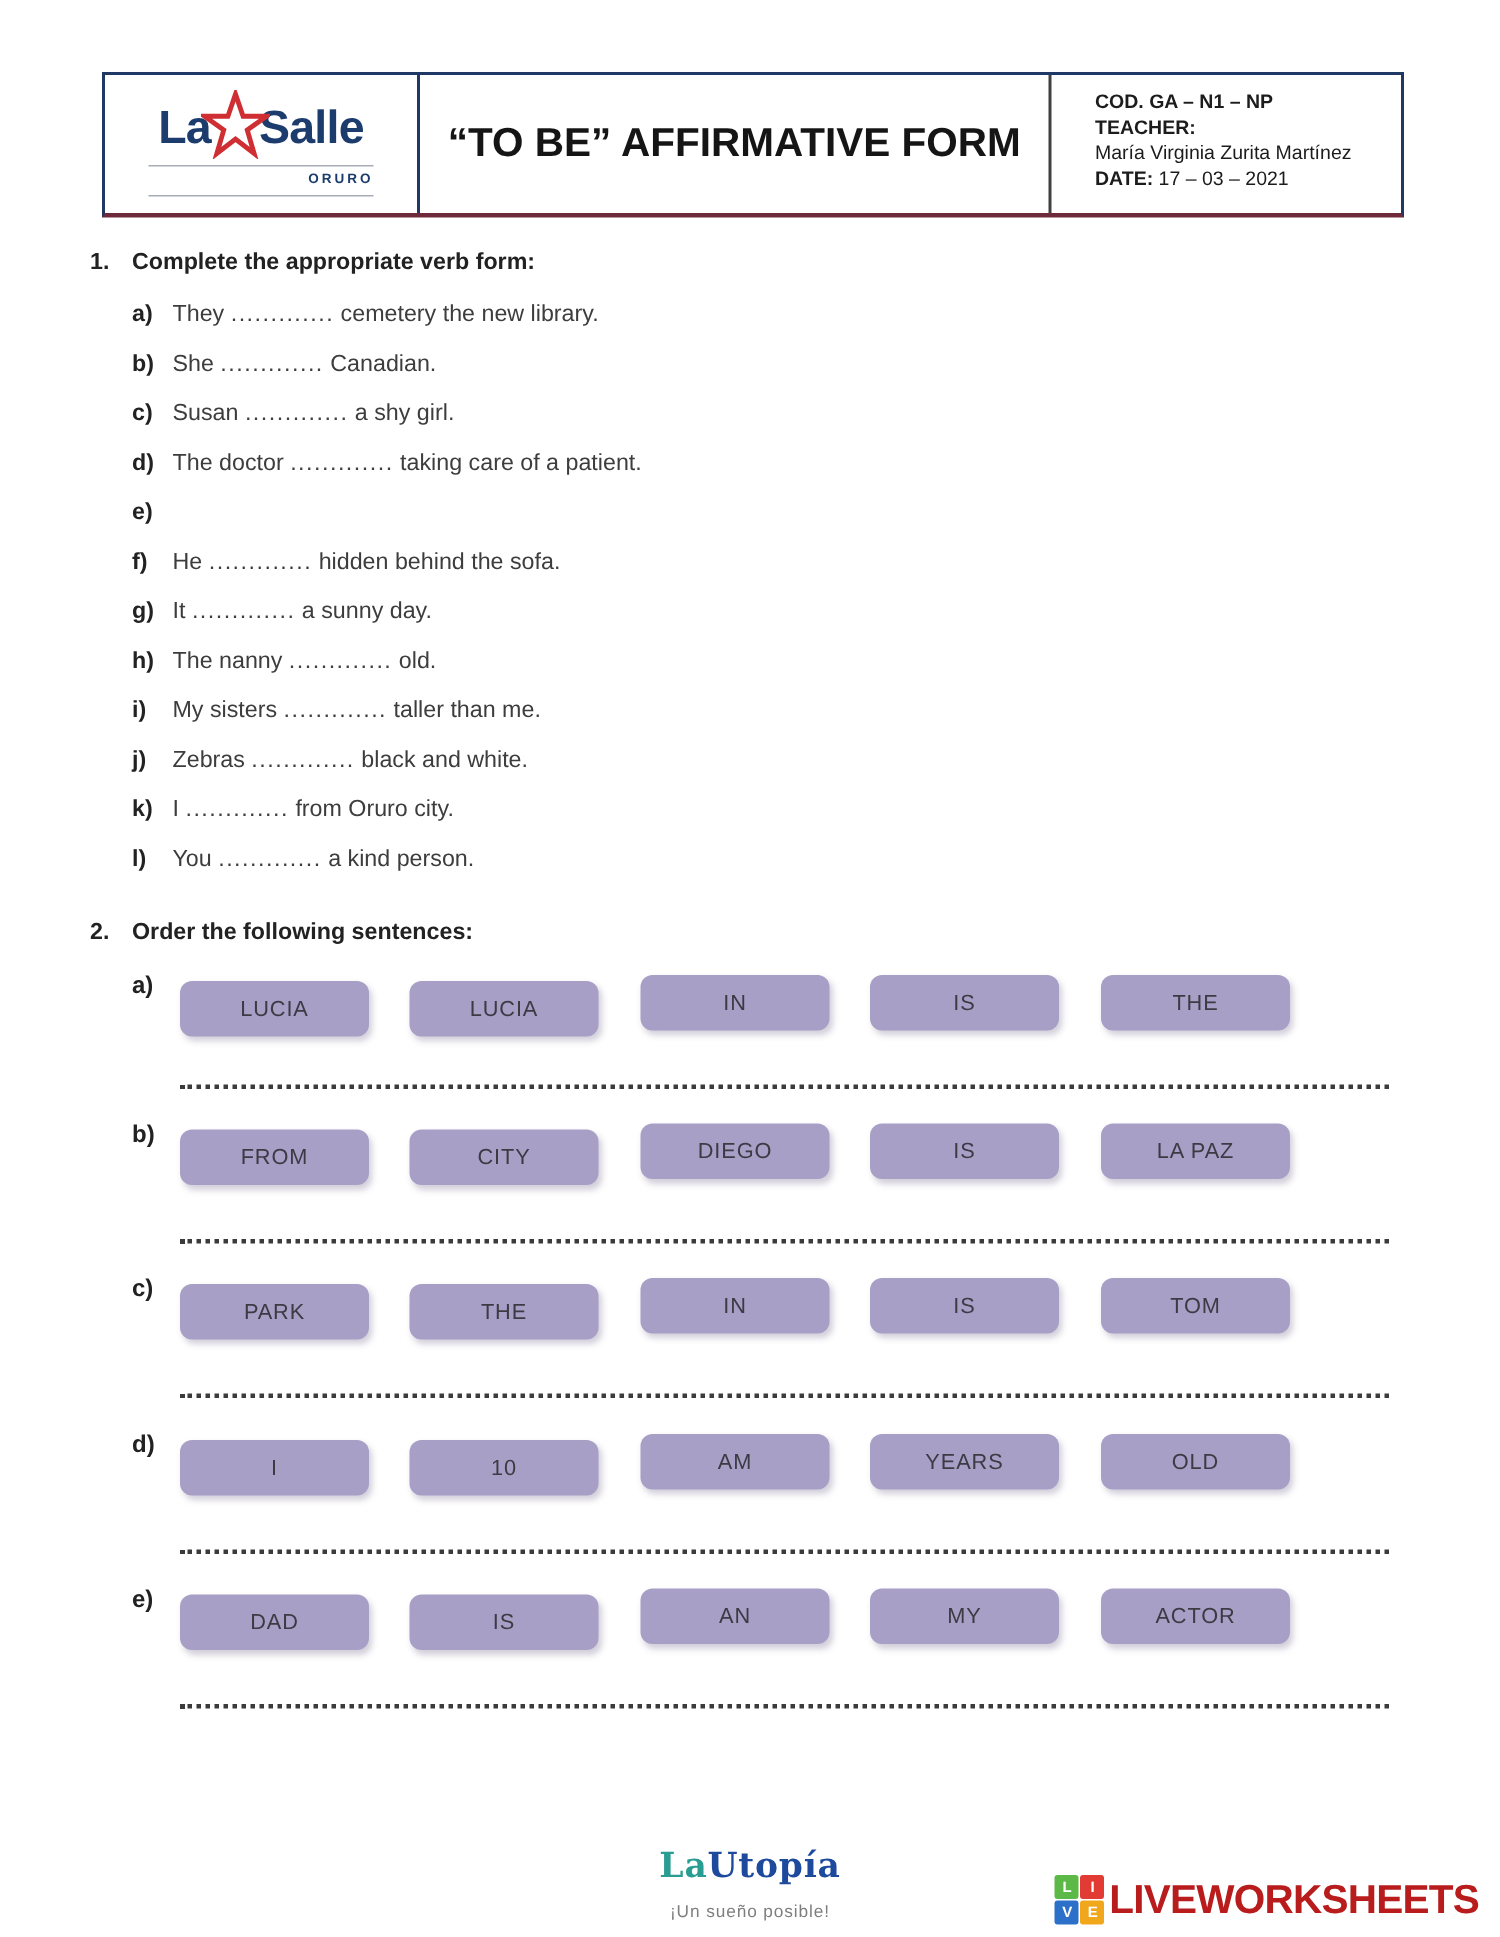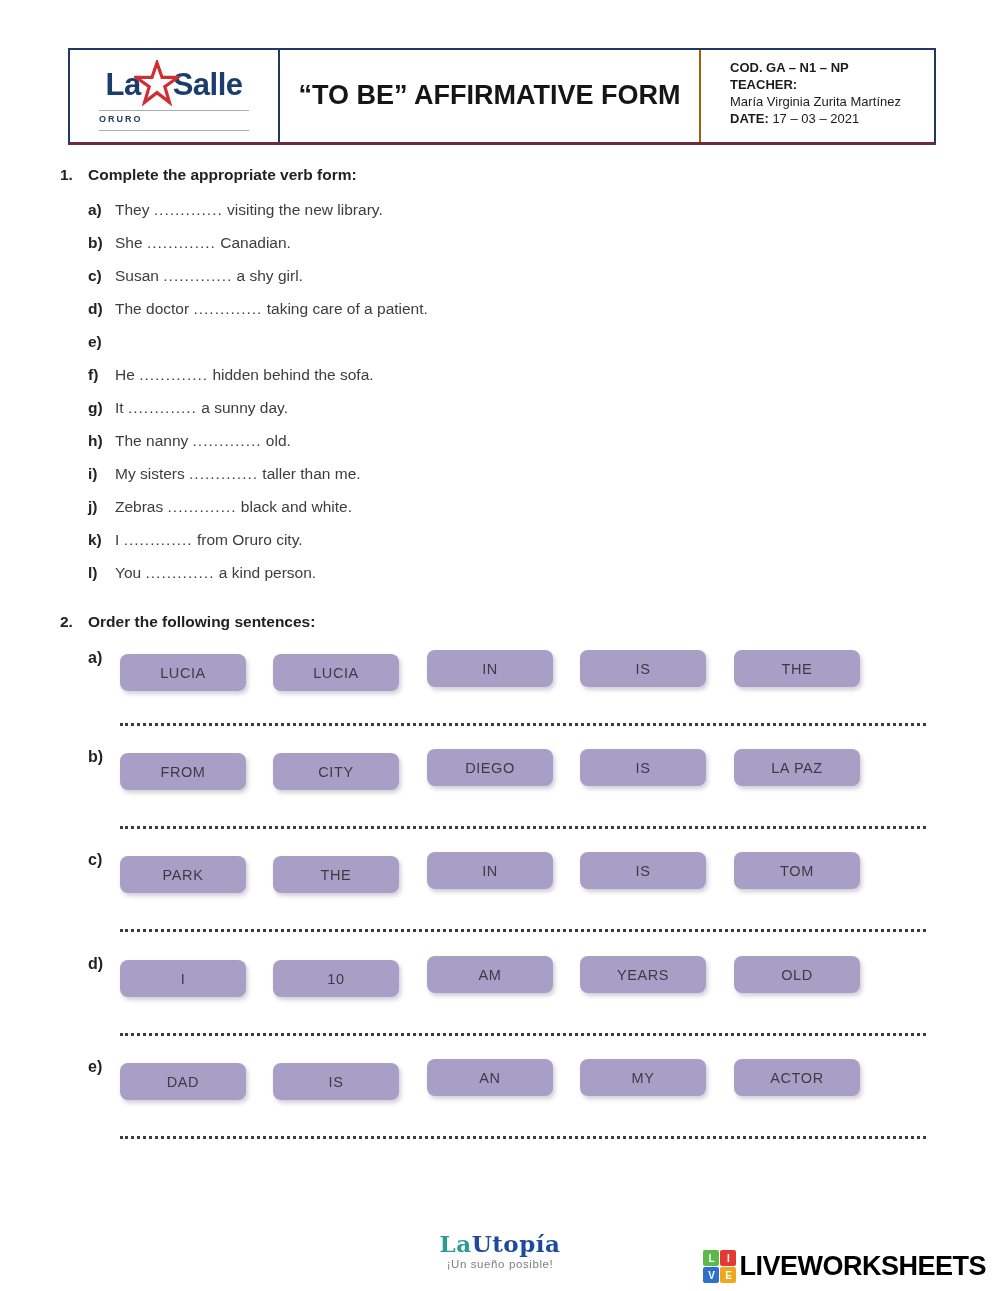--- a/index.html
+++ b/index.html
@@ -19,26 +19,26 @@
   .logo-cell {
     width:210px; border-right:2px solid #1f3864;
     display:flex; flex-direction:column; justify-content:center; align-items:center;
     padding:6px 14px;
   }
   .logo-row { display:flex; align-items:center; }
   .logo-word { font-size:31px; font-weight:bold; color:#1c3c6e; letter-spacing:-0.5px; }
   .star { width:46px; height:46px; margin:0 -7px; position:relative; top:-2px; }
   .logo-line { width:150px; height:1px; background:#a8adb5; margin-top:2px; }
   .logo-city {
-    width:150px; text-align:left; font-size:9px; font-weight:bold;
+    width:150px; text-align:right; font-size:9px; font-weight:bold;
     color:#1c3c6e; letter-spacing:2px; margin:3px 0 4px 0;
   }
   .title-cell {
     flex:1; display:flex; flex-direction:column; justify-content:center; align-items:center;
-    border-right:2px solid #a16207; padding:4px 8px;
+    border-right:2px solid #404040; padding:4px 8px;
   }
   .title-line { font-size:27px; font-weight:bold; color:#151515; line-height:1.32; letter-spacing:0; white-space:nowrap; }
   .info-cell { width:216px; padding:9px 10px 6px 12px; font-size:13px; line-height:17px; color:#1c1c1c;margin-left:17px; }
   .info-cell .b { font-weight:bold; }
 
   
   .sec1 { position:absolute; left:60px; top:166px; width:890px; }
   .sec-head { display:flex; font-weight:bold; font-size:15.5px; color:#222; }
   .sec-num { width:28px; }
   .s1-items { margin-top:9px; }
@@ -65,31 +65,31 @@
   .answer-line {
     position:absolute; left:120px; width:806px; height:10px;
     border-bottom:3px dotted #3b3b3b; cursor:text;
   }
 
   
   .brand { position:absolute; left:0; top:1230px; width:1000px; text-align:center; }
   .brand-name { font-family:"DejaVu Serif", serif; font-weight:bold; font-size:23px; letter-spacing:0.5px; }
   .brand-la { color:#2a9d92; }
   .brand-rest { color:#1e4a9e; }
-  .brand-tag { font-size:11.5px; color:#7e7e7e; letter-spacing:0.6px; margin-top:1px; }
+  .brand-tag { font-size:11.5px; color:#7e7e7e; letter-spacing:0.6px; margin-top:12px; }
 
   .lws { position:absolute; right:14px; top:1250px; display:flex; align-items:center; }
   .lws-grid { display:grid; grid-template-columns:16px 16px; grid-template-rows:16px 16px; gap:1px; margin-right:3px; }
   .lws-cell {
     display:flex; align-items:center; justify-content:center;
     color:#fff; font-weight:bold; font-size:10px; border-radius:2px;
   }
   .lws-cell.c1 { background:#5cb947; } .lws-cell.c2 { background:#e23b34; }
   .lws-cell.c3 { background:#2d70c9; } .lws-cell.c4 { background:#f0a71c; }
-  .lws-text { font-size:27px; font-weight:bold; color:#000000; letter-spacing:-0.5px; }
+  .lws-text { font-size:27px; font-weight:bold; color:#b91c1c; letter-spacing:-0.5px; }
 </style>
 </head>
 <body>
 
 <div class="page">
 
   <div class="header-box">
     <div class="logo-cell">
       <div class="logo-row">
         <span class="logo-word">La</span>
@@ -117,21 +117,21 @@
     <div class="sec-head">
       <span class="sec-num">1.</span>
       <span>Complete the appropriate verb form:</span>
     </div>
     <div class="s1-items">
       <div class="s1-item">
         <span class="s1-letter">a)</span>
         <span class="s1-text">
           <span>They</span>
           <span class="blank">.............</span>
-          <span>visiting the new library.</span>
+          <span>cemetery the new library.</span>
         </span>
       </div>
       <div class="s1-item">
         <span class="s1-letter">b)</span>
         <span class="s1-text">
           <span>She</span>
           <span class="blank">.............</span>
           <span>Canadian.</span>
         </span>
       </div>

